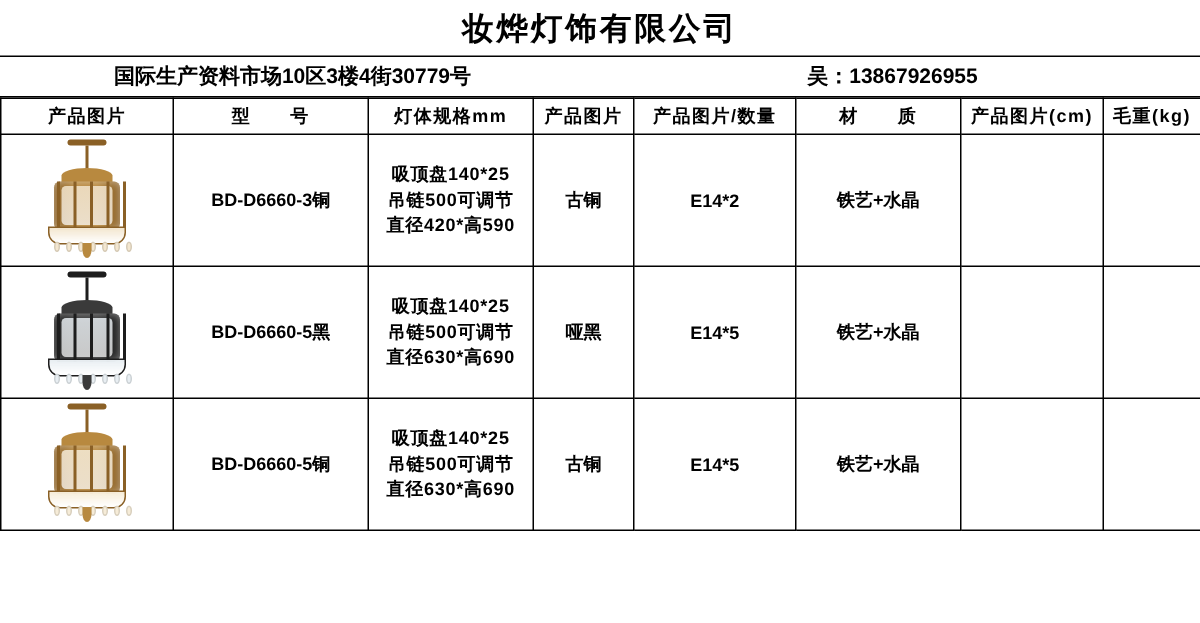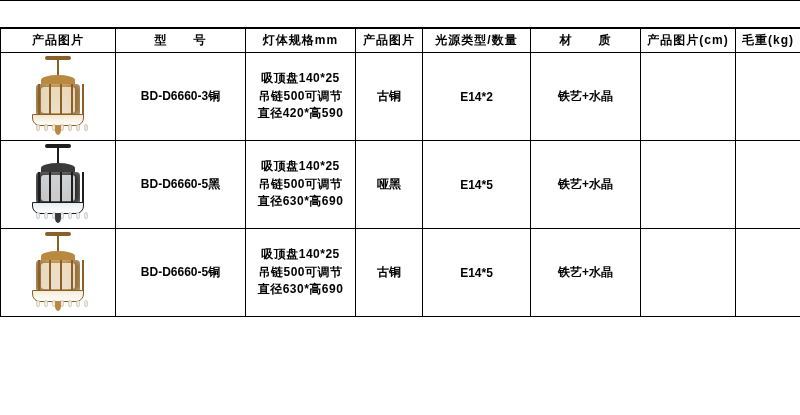--- a/index.html
+++ b/index.html
@@ -169,42 +169,47 @@
     width: 6px;
     height: 10px;
     border-radius: 0 0 50% 50%;
   }
 </style>
 </head>
 <body>
 
 <div class="sheet">
 
+  <div class="title">妆烨灯饰有限公司</div>
 
   <div class="contact-row">
+    <div class="contact-address">国际生产资料市场10区3楼4街30779号</div>
+    <div class="contact-item">
+      <span>吴：</span><span>13867926955</span>
+    </div>
   </div>
 
   <table class="grid">
     <colgroup>
       <col style="width:115px">
       <col style="width:130px">
       <col style="width:110px">
       <col style="width:67px">
       <col style="width:108px">
       <col style="width:110px">
       <col style="width:95px">
       <col style="width:65px">
     </colgroup>
     <thead>
       <tr>
         <th>产品图片</th>
         <th>型　　号</th>
         <th>灯体规格mm</th>
         <th>产品图片</th>
-        <th>光源类型/数量</th>
+        <th>产品图片/数量</th>
         <th>材　　质</th>
         <th>产品图片(cm)</th>
         <th>毛重(kg)</th>
       </tr>
     </thead>
     <tbody>
       <tr>
         <td class="img-cell">
           <div class="lamp-wrap">
             <div class="lamp" id="lamp0">

